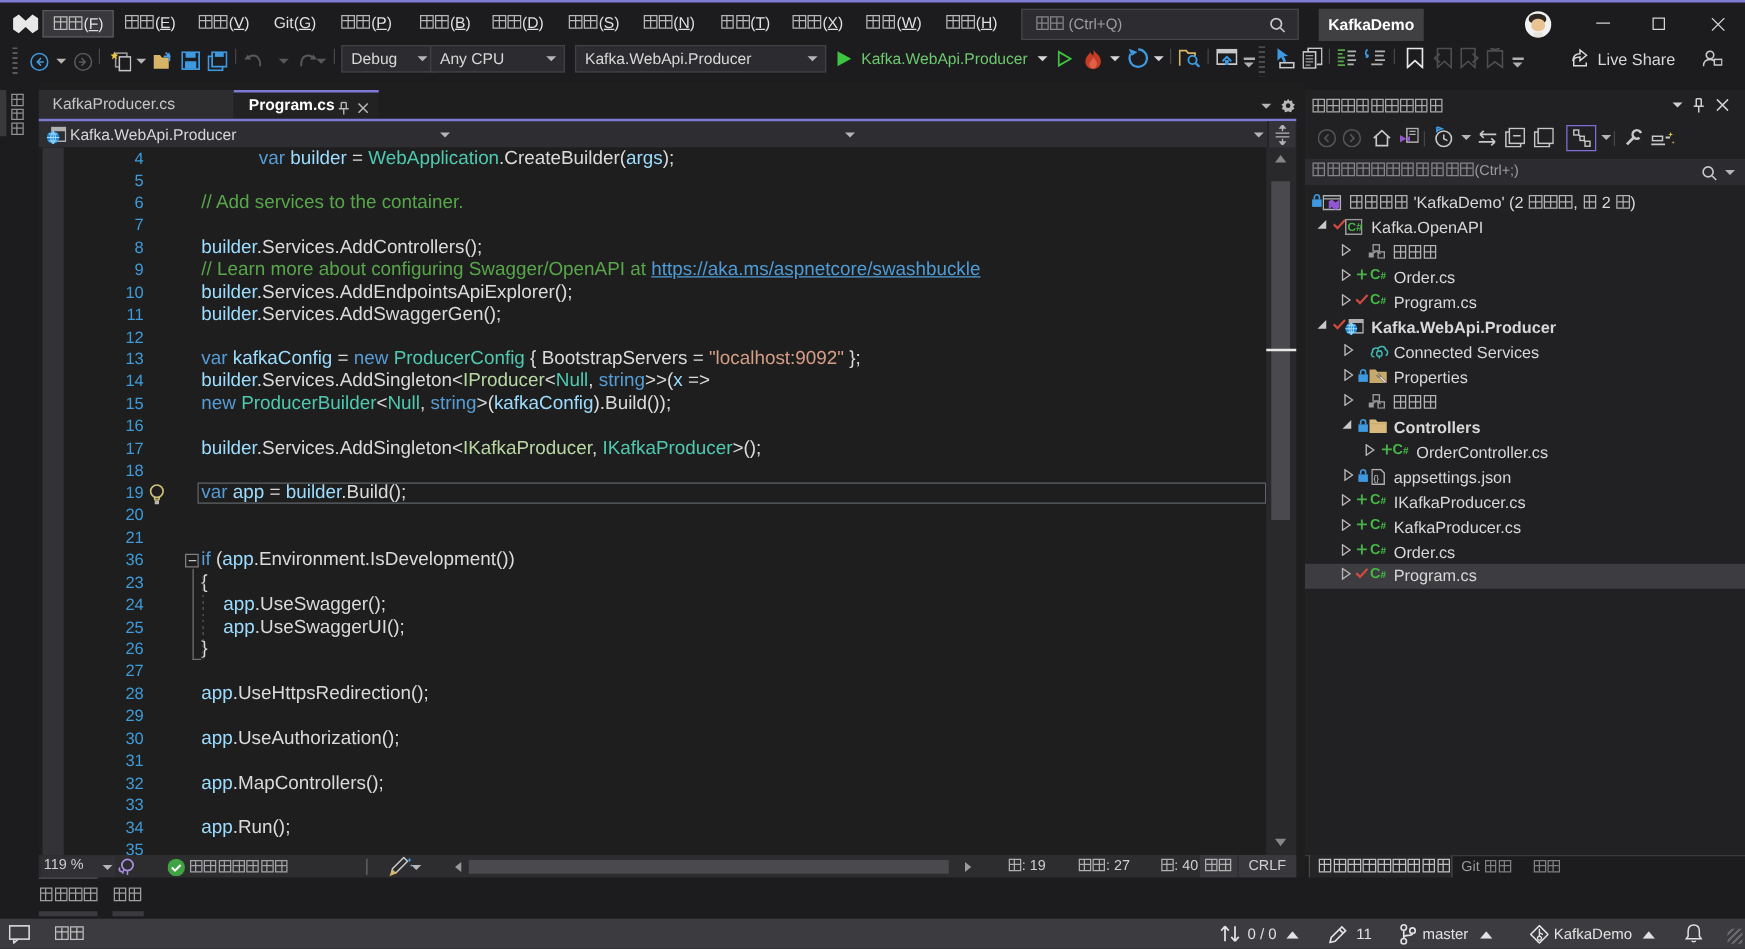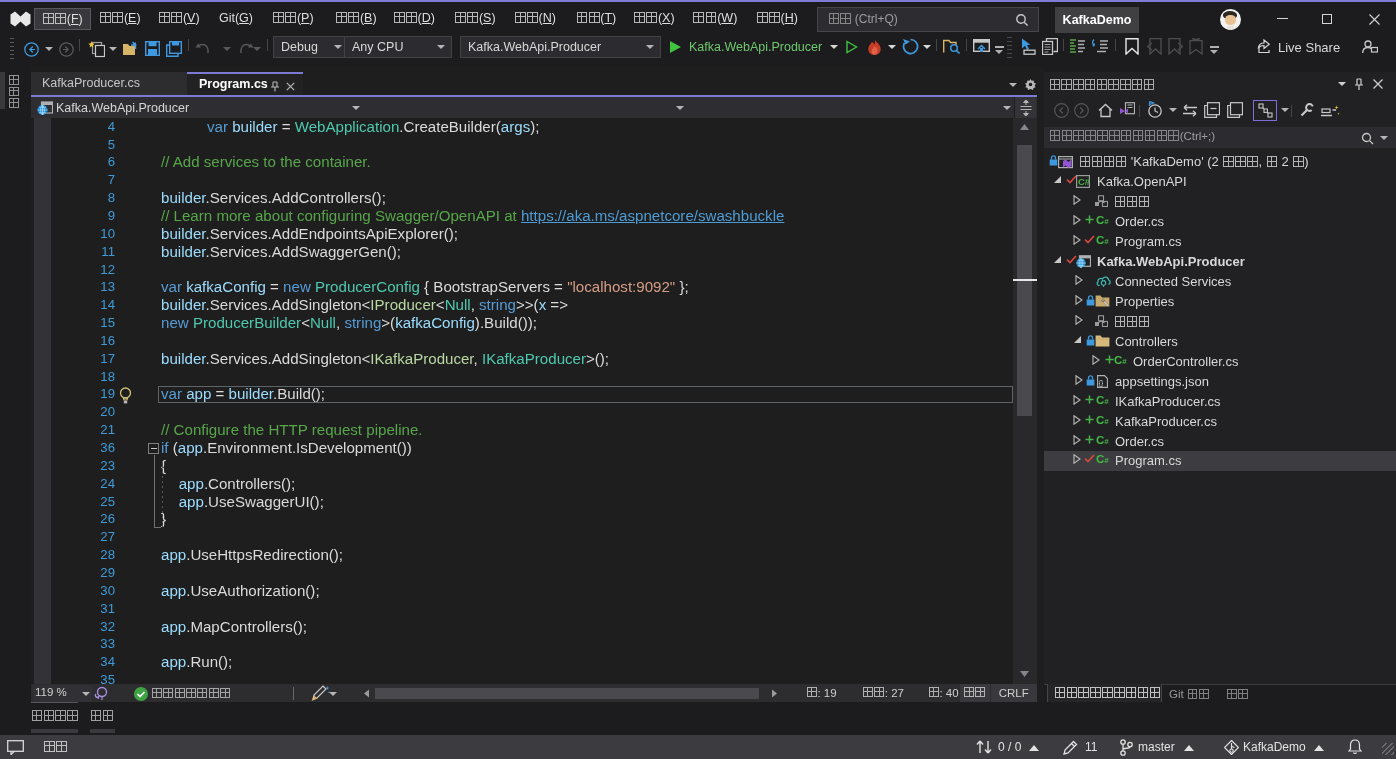--- a/index.html
+++ b/index.html
@@ -276,27 +276,26 @@
 <div class="ln" style="top:196.05px">15</div>
 <div class="cl" style="top:196.05px;"><span class="k">new</span>&nbsp;<span class="t">ProducerBuilder</span><span>&lt;</span><span class="t">Null</span><span>, </span><span class="k">string</span><span>&gt;(</span><span class="v">kafkaConfig</span><span>).Build());</span></div>
 <div class="ln" style="top:213.90px">16</div>
 <div class="ln" style="top:231.75px">17</div>
 <div class="cl" style="top:231.75px;"><span class="v">builder</span><span>.Services.AddSingleton&lt;</span><span class="i">IKafkaProducer</span><span>, </span><span class="t">IKafkaProducer</span><span>&gt;();</span></div>
 <div class="ln" style="top:249.60px">18</div>
 <div class="ln" style="top:267.45px">19</div>
 <div class="cl" style="top:267.45px;"><span class="k">var</span>&nbsp;<span class="v">app</span><span> = </span><span class="v">builder</span><span>.Build();</span></div>
 <div class="ln" style="top:285.30px">20</div>
 <div class="ln" style="top:303.15px">21</div>
-<div class="cl" style="top:303.15px;"><span class="c">// Configure the HTTP request pipeline.</span></div>
 <div class="ln" style="top:321.00px">36</div>
 <div class="cl" style="top:321.00px;"><span class="k">if</span><span> (</span><span class="v">app</span><span>.Environment.IsDevelopment())</span></div>
 <div class="ln" style="top:338.85px">23</div>
 <div class="cl" style="top:338.85px;"><span>{</span></div>
 <div class="ln" style="top:356.70px">24</div>
-<div class="cl" style="top:356.70px;padding-left:17.7px;"><span class="v">app</span><span>.Controllers();</span></div>
+<div class="cl" style="top:356.70px;padding-left:17.7px;"><span class="v">app</span><span>.UseSwagger();</span></div>
 <div class="ln" style="top:374.55px">25</div>
 <div class="cl" style="top:374.55px;padding-left:17.7px;"><span class="v">app</span><span>.UseSwaggerUI();</span></div>
 <div class="ln" style="top:392.40px">26</div>
 <div class="cl" style="top:392.40px;"><span>}</span></div>
 <div class="ln" style="top:410.25px">27</div>
 <div class="ln" style="top:428.10px">28</div>
 <div class="cl" style="top:428.10px;"><span class="v">app</span><span>.UseHttpsRedirection();</span></div>
 <div class="ln" style="top:445.95px">29</div>
 <div class="ln" style="top:463.80px">30</div>
 <div class="cl" style="top:463.80px;"><span class="v">app</span><span>.UseAuthorization();</span></div>
@@ -554,21 +553,21 @@
           <path d="M8 1 L8 8 L1 8 Z" fill="#c8c8c8"></path>
         </svg>
         <svg class="ti" style="left:42px" width="9" height="11" viewBox="0 0 9 11">
           <rect x="0.7" y="4.5" width="7.6" height="6" fill="#3e9ae0"></rect>
           <path d="M2.5 4.5 L2.5 2.8 A2 2 0 0 1 6.5 2.8 L6.5 4.5" fill="none" stroke="#3e9ae0" stroke-width="1.3"></path>
         </svg>
         <svg class="ti" style="left:51px" width="15" height="12" viewBox="0 0 15 12">
           <path d="M0.6 11.4 L0.6 0.6 L5.5 0.6 L7 2.4 L14.4 2.4 L14.4 11.4 Z" fill="#d8b97c"></path>
           <path d="M0.6 4 L14.4 4" stroke="#c8a96c" stroke-width="0.8"></path>
         </svg>
-        <span class="tt" style="left:71px;">Controllers</span>
+        <span class="tt" style="left:71px;font-weight:bold;">Controllers</span>
       </div>
 <div class="trow" style="top:279.5px">
         <svg class="ti" style="left:48px" width="8" height="10" viewBox="0 0 8 10">
           <path d="M1 0.8 L7 5 L1 9.2 Z" fill="none" stroke="#b8b8b8" stroke-width="1.1"></path>
         </svg>
         <svg class="ti" style="left:61px" width="9" height="9" viewBox="0 0 9 9">
           <path d="M4.5 0.5 L4.5 8.5 M0.5 4.5 L8.5 4.5" stroke="#48b348" stroke-width="1.5"></path>
         </svg>
         <span class="ti csi" style="left:70px">C<span style="font-size:8px">#</span></span>
         <span class="tt" style="left:89px;">OrderController.cs</span>

